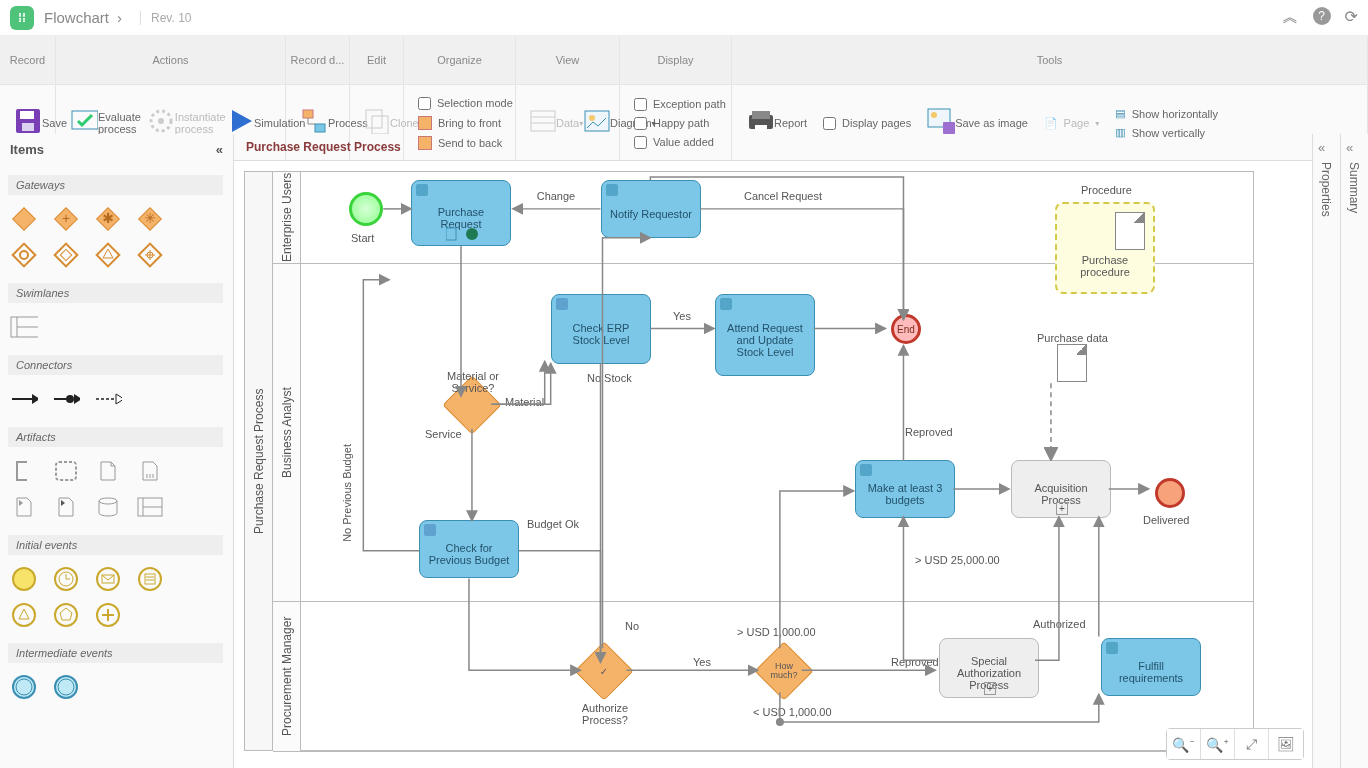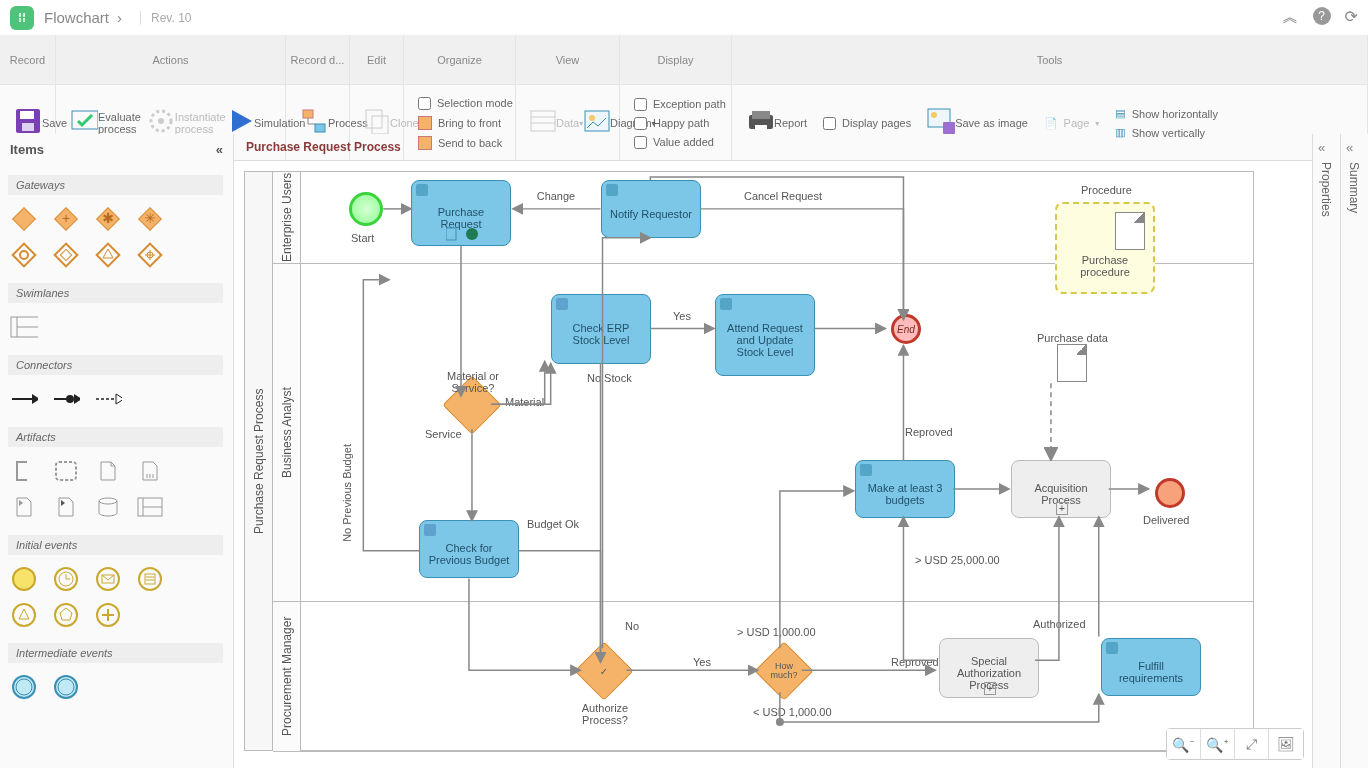--- a/index.html
+++ b/index.html
@@ -44,21 +44,21 @@
 .pool { position: absolute; left: 10px; top: 10px; width: 1010px; height: 580px; border: 1px solid #bbb; }
 .pool-title { position: absolute; left: 0; top: 0; width: 28px; height: 100%; border-right: 1px solid #bbb; background: #f7f7f7; }
 .vtext { writing-mode: vertical-rl; transform: rotate(180deg); text-align: center; font-size: 12px; color: #555; width: 100%; height: 100%; display:flex; align-items:center; justify-content:center; }
 .lane { position: absolute; left: 28px; right: 0; border-bottom: 1px solid #bbb; }
 .lane:last-child { border-bottom: none; }
 .lane-title { position: absolute; left: 0; top: 0; width: 28px; height: 100%; border-right: 1px solid #bbb; background: #fbfbfb; }
 .lane-body { position: absolute; left: 28px; right: 0; top: 0; bottom: 0; }
 
 
 .ev-start { position:absolute; width: 34px; height: 34px; border: 3px solid #3bd33b; border-radius: 50%; background: radial-gradient(circle,#d6ffd6,#8fff8f); }
-.ev-end { position:absolute; width: 30px; height: 30px; border: 3px solid #c0392b; border-radius: 50%; background: #fbb; display:flex; align-items:center; justify-content:center; font-size:10px; color:#7a2c1f;font-style:italic; }
+.ev-end { position:absolute; width: 30px; height: 30px; border: 3px solid #c0392b; border-radius: 50%; background: #fbb; display:flex; align-items:center; justify-content:center; font-size:10px; color:#7a2c1f; }
 .task { position:absolute; width: 100px; min-height: 58px; background: #7cc7e8; border: 1px solid #3b8fb3; border-radius: 8px; padding: 16px 6px 6px 6px; font-size: 11px; text-align: center; color: #23526a; display:flex; align-items:center; justify-content:center; }
 .task.grey { background: #eee; border-color: #bbb; color:#555; }
 .task .tag { position:absolute; top:3px; left:4px; width:12px; height:12px; background:#3b8fb3; border-radius:2px; opacity:.6; }
 .gateway { position:absolute; width: 42px; height: 42px; background:#f5b36a; border:1px solid #d88a2e; transform: rotate(45deg); border-radius:4px; }
 .gateway .gw-inner { transform: rotate(-45deg); position:absolute; inset:0; display:flex; align-items:center; justify-content:center; font-size:10px; }
 .gw-label { position:absolute; font-size:11px; color:#555; text-align:center; }
 
 .group-box { position:absolute; border:2px dashed #d4c94a; background:#fffde0; border-radius:8px; padding:8px; display:flex; flex-direction:column; align-items:flex-end; gap:4px; }
 .data-obj { position:absolute; display:flex; flex-direction:column; align-items:center; font-size:11px; color:#555; }
 .doc-icon { width:30px; height:38px; background:#fff; border:1px solid #888; position:relative; }

